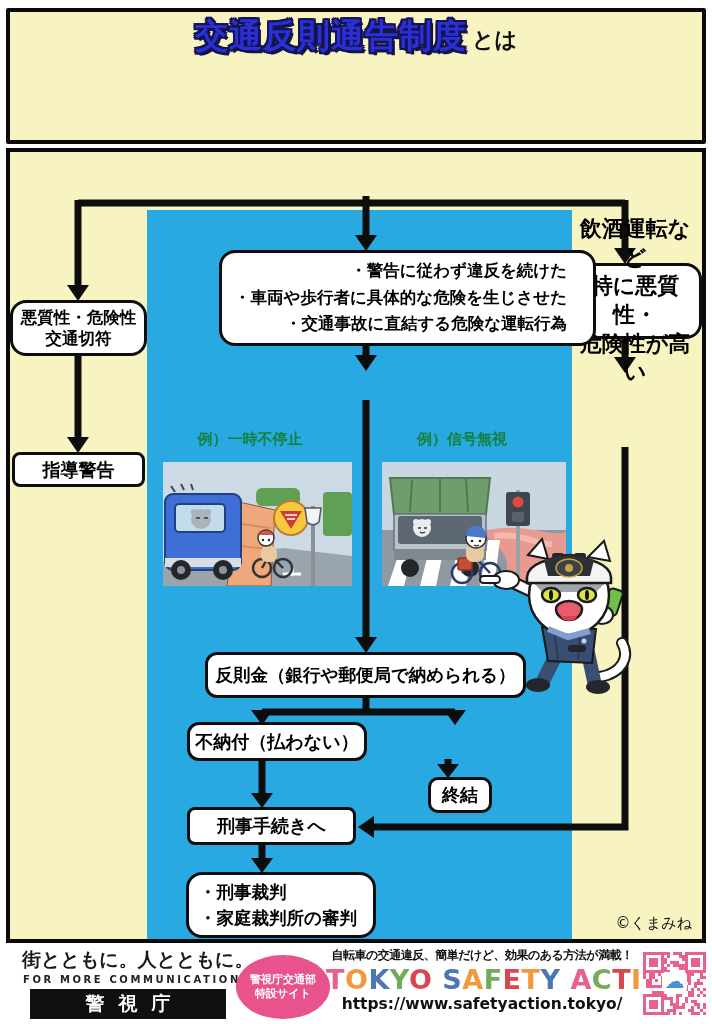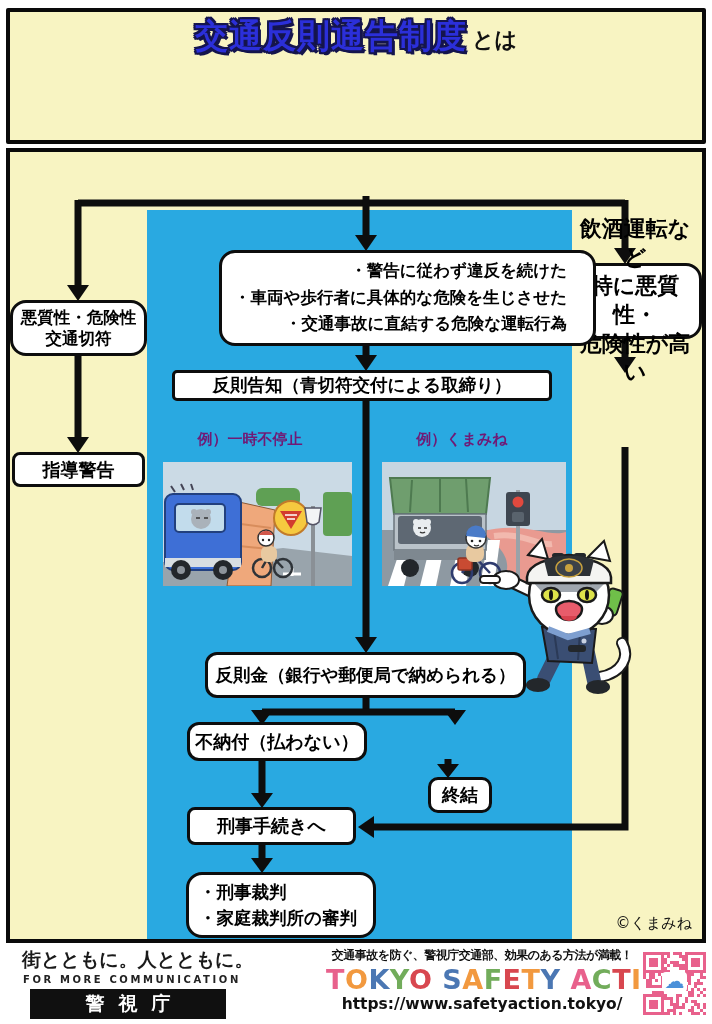--- a/index.html
+++ b/index.html
@@ -35,21 +35,21 @@
               justify-content:flex-start; text-align:right; padding-left:12px; line-height:1.6;margin-left:44px; }
   .n-notice { left:162px; top:218px; width:380px; height:31px; font-size:17.5px; border-radius:5px; }
   .n-fine   { left:195px; top:500px; width:321px; height:46px; font-size:17.5px; border-radius:12px; }
   .n-nonpay { left:177px; top:570px; width:180px; height:39px; font-size:18px; border-radius:12px; }
   .n-pay    { left:374px; top:570px; width:131px; height:39px; font-size:18px; border-radius:12px; }
   .n-end    { left:418px; top:625px; width:64px;  height:36px; font-size:18px; border-radius:10px; }
   .n-crim   { left:177px; top:655px; width:169px; height:38px; font-size:18px; border-radius:8px; }
   .n-final  { left:176px; top:720px; width:190px; height:66px; font-size:17.5px; border-radius:16px;
               justify-content:flex-start; text-align:left; padding-left:10px; line-height:1.5; }
 
-  .example-label { position:absolute; z-index:3; font-size:15px; font-weight:bold; color:#701a75;
+  .example-label { position:absolute; z-index:3; font-size:15px; font-weight:bold; color:#15803d;
     width:160px; text-align:center; }
   .ex-left  { left:160px; top:278px; }
   .ex-right { left:372px; top:278px; }
   .illus { position:absolute; z-index:1; }
   .il-left  { left:153px; top:310px; }
   .il-right { left:372px; top:310px; }
   .cat-officer { position:absolute; left:462px; top:385px; z-index:5; }
   .copyright { position:absolute; right:10px; top:762px; z-index:4; font-size:15px; color:#111; }
 
   
@@ -124,30 +124,29 @@
 
     <div class="node n-mal">悪質性・危険性
 交通切符</div>
     <div class="node n-guide">指導警告</div>
     <div class="node n-drunk">飲酒運転など
 特に悪質性・
 危険性が高い</div>
     <div class="node n-bullets">・警告に従わず違反を続けた
 ・車両や歩行者に具体的な危険を生じさせた
 ・交通事故に直結する危険な運転行為</div>
-    <div class="node n-notice">反則告知（青切符交付による取締り）</div>
     <div class="node n-nonpay">不納付（払わない）</div>
     <div class="node n-fine">反則金（銀行や郵便局で納められる）</div>
     <div class="node n-end">終結</div>
     <div class="node n-final">・刑事裁判
 ・家庭裁判所の審判</div>
     <div class="node n-crim">刑事手続きへ</div>
 
     <div class="example-label ex-left">例）一時不停止</div>
-    <div class="example-label ex-right">例）くまみね</div>
+    <div class="example-label ex-right">例）信号無視</div>
 
     <svg class="illus il-left" width="189" height="124" viewBox="0 0 189 124">
       <rect width="189" height="124" fill="#CBDAE5"></rect>
       <polygon points="0,100 120,86 189,94 189,124 0,124" fill="#99A4AC"></polygon>
       <rect x="93" y="26" width="44" height="18" rx="6" fill="#5FA054"></rect>
       <rect x="160" y="30" width="29" height="44" rx="4" fill="#5FA054"></rect>
       <path d="M120,112 h18 M129,106 v8" stroke="#fff" stroke-width="3"></path>
       <polygon points="76,40 112,48 108,124 64,124" fill="#EFA87B" stroke="#8a5a36" stroke-width="1"></polygon>
       <path d="M78,62 l30,4 M76,84 l30,3" stroke="#d88d5c" stroke-width="2"></path>
       <rect x="2" y="32" width="76" height="76" rx="8" fill="#3E6FD6" stroke="#22407e" stroke-width="2"></rect>
@@ -263,22 +262,24 @@
       <path d="M76,92 l20,8 l22,-6" stroke="#7E9FD0" stroke-width="6" fill="none"></path>
     </svg>
 
     <div class="copyright">©くまみね</div>
   </div>
 
   <div class="footer">
     <div class="slogan">街とともに。人とともに。</div>
     <div class="slogan-en">FOR MORE COMMUNICATION</div>
     <div class="org-bar">警視庁</div>
+    <div class="badge">警視庁交通部
+特設サイト</div>
     <div class="center-block">
-      <div class="tagline">交通事故を防ぐ、警視庁交通部、効果のある方法が満載！</div>
+      <div class="tagline">自転車の交通違反、簡単だけど、効果のある方法が満載！</div>
       <div class="brand" id="brand-letters"><span style="color: rgb(232, 97, 140);">T</span><span style="color: rgb(242, 153, 63);">O</span><span style="color: rgb(75, 119, 179);">K</span><span style="color: rgb(114, 172, 91);">Y</span><span style="color: rgb(216, 71, 79);">O</span><span>&nbsp;</span><span style="color: rgb(75, 119, 179);">S</span><span style="color: rgb(242, 153, 63);">A</span><span style="color: rgb(114, 172, 91);">F</span><span style="color: rgb(216, 71, 79);">E</span><span style="color: rgb(242, 153, 63);">T</span><span style="color: rgb(75, 119, 179);">Y</span><span>&nbsp;</span><span style="color: rgb(232, 97, 140);">A</span><span style="color: rgb(114, 172, 91);">C</span><span style="color: rgb(216, 71, 79);">T</span><span style="color: rgb(242, 153, 63);">I</span><span style="color: rgb(75, 119, 179);">O</span><span style="color: rgb(114, 172, 91);">N</span></div>
       <div class="url">https://www.safetyaction.tokyo/</div>
     </div>
     <div class="qr-wrap">
       <div class="qr-grid" id="qr-grid">
           <div class="qr-cell" style="left: 0px; top: 0px; background: rgb(232, 97, 140);"></div>
           <div class="qr-cell" style="left: 3px; top: 0px; background: rgb(232, 97, 140);"></div>
           <div class="qr-cell" style="left: 6px; top: 0px; background: rgb(232, 97, 140);"></div>
           <div class="qr-cell" style="left: 9px; top: 0px; background: rgb(232, 97, 140);"></div>
           <div class="qr-cell" style="left: 12px; top: 0px; background: rgb(232, 97, 140);"></div>

